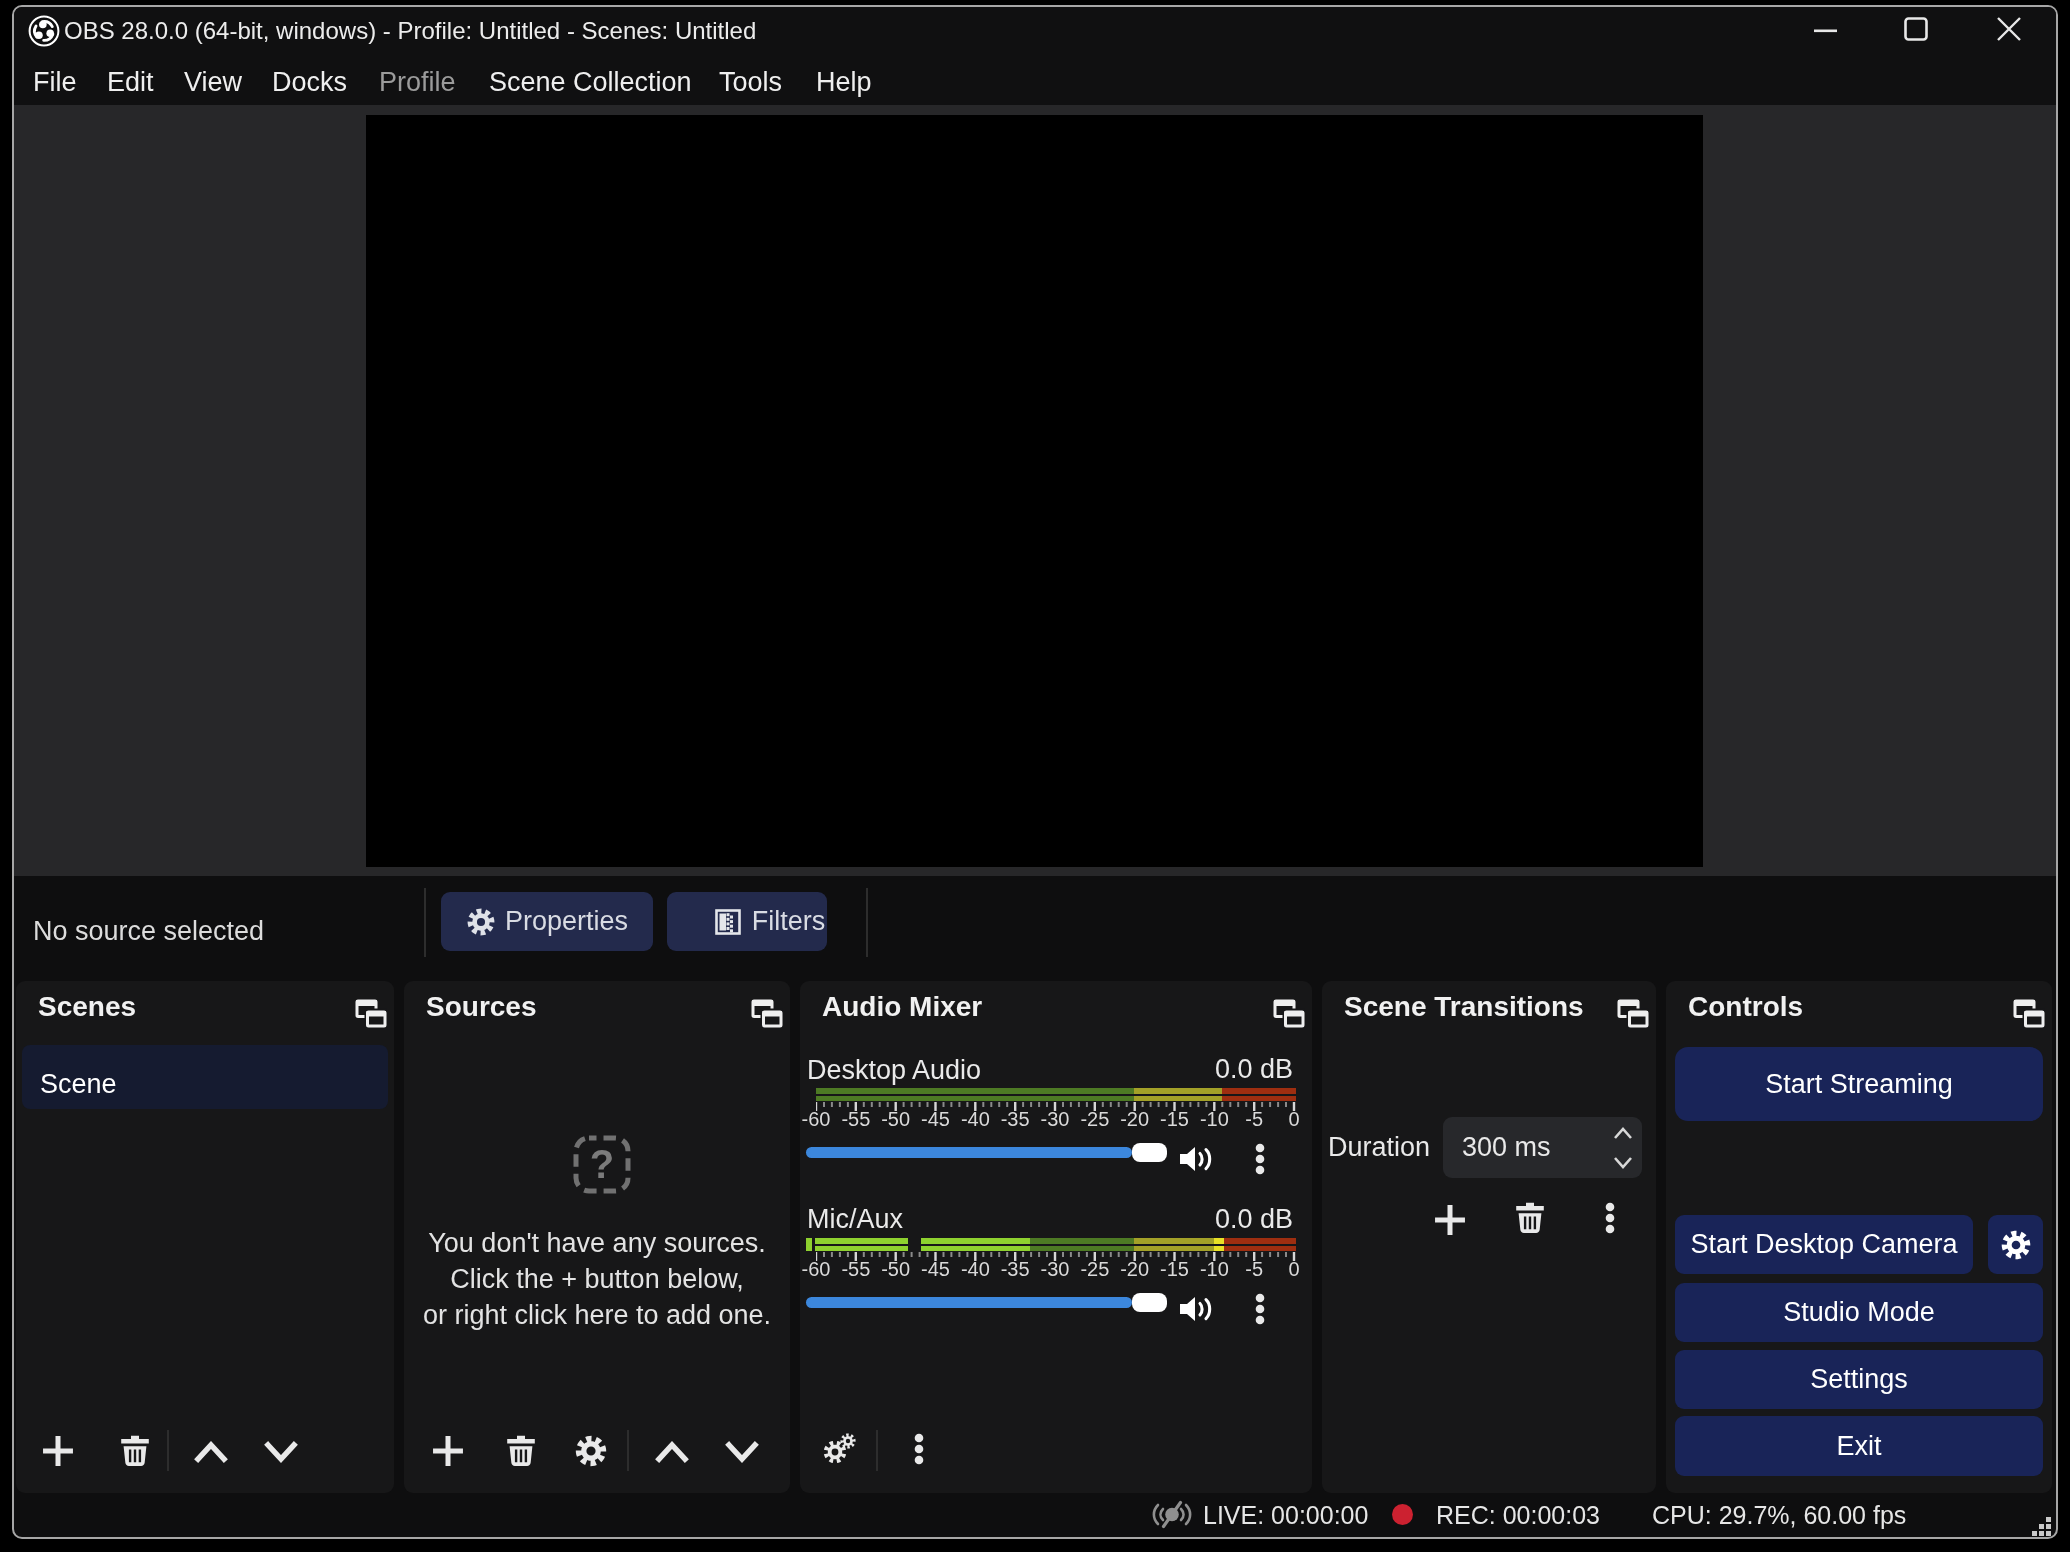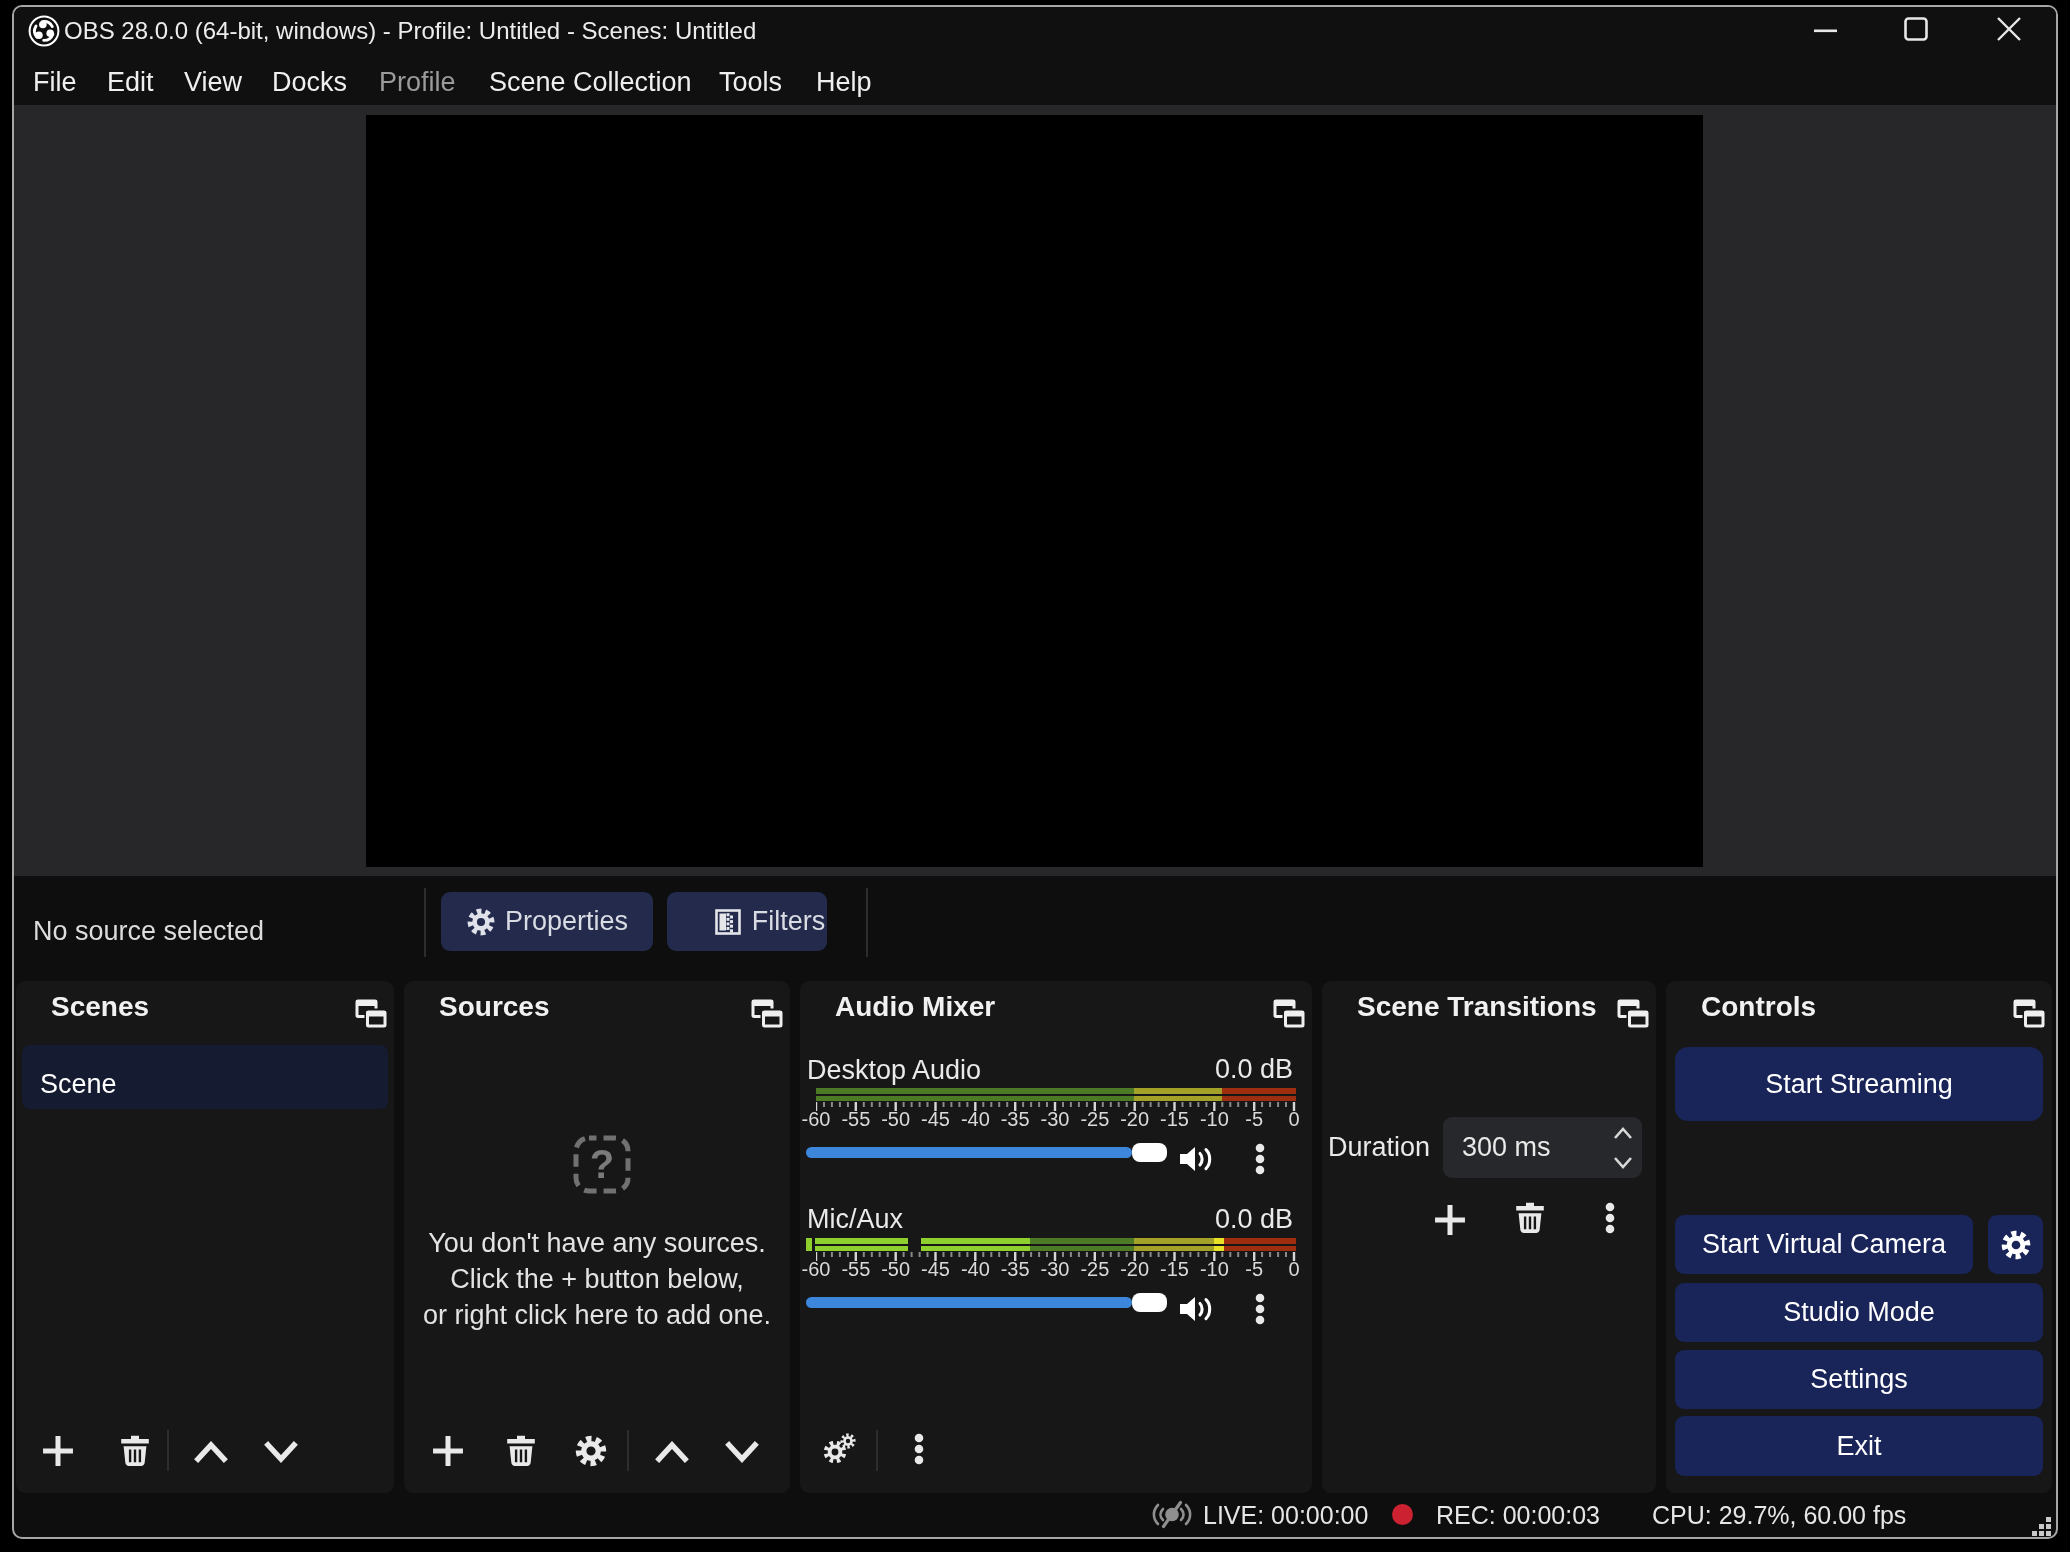--- a/index.html
+++ b/index.html
@@ -4,21 +4,21 @@
 * { margin:0; padding:0; box-sizing:border-box; }
 svg { display:block; }
 html,body { width:2070px; height:1552px; background:#000; overflow:hidden; }
 body { font-family:"Liberation Sans", sans-serif; color:#e9e9e9; }
 .abs { position:absolute; }
 #win { position:absolute; left:12px; top:5px; width:2046px; height:1534px;
   background:#0e0e0f; border:2px solid #a6a6a6; border-radius:10px; overflow:hidden; }
 .txt { white-space:nowrap; }
 .panel { position:absolute; top:974px; height:512px; background:#171718; border-radius:9px; }
 .ptitle { position:absolute; top:-6px; left:22px; height:64px; display:flex; align-items:center;
-  font-size:28px; font-weight:bold; color:#f1f1f1;margin-left:13px; }
+  font-size:28px; font-weight:bold; color:#f1f1f1; }
 .pop { position:absolute; top:15px; }
 
 </style></head><body>
 <div id="win">
 <div class="abs" style="left:0px;top:0px;width:2044px;height:98px;background:#101011;border-radius:8px 8px 0 0;"></div>
 <div class="abs" style="left:14px;top:8px;width:32px;height:32px;">
       <svg width="32" height="32" viewBox="0 0 32 32" style="">
         <circle cx="16" cy="16" r="14.4" fill="none" stroke="#fff" stroke-width="2.0"></circle>
         <circle cx="14.85" cy="9.50" r="3.8" fill="#fff"></circle>
         <path d="M14.37 6.74 A9.4 9.4 0 0 1 24.30 11.59" stroke="#fff" stroke-width="2.9" fill="none" stroke-linecap="round"></path>
@@ -551,21 +551,21 @@
       <svg width="12" height="40" viewBox="0 0 12 40" style="">
         <circle cx="6.0" cy="9.0" r="4.3" fill="#e9e9e9"></circle>
         <circle cx="6.0" cy="20.0" r="4.3" fill="#e9e9e9"></circle>
         <circle cx="6.0" cy="31.0" r="4.3" fill="#e9e9e9"></circle>
       </svg>
     </div>
 <div class="abs" style="left:1661px;top:1040px;width:368px;height:74px;background:#192458;border-radius:13px;display:flex;align-items:center;justify-content:center;">
       <span class="txt" style="font-size:27px;color:#fff;">Start Streaming</span>
     </div>
 <div class="abs" style="left:1661px;top:1208px;width:298px;height:59px;background:#192458;border-radius:9px;display:flex;align-items:center;justify-content:center;">
-      <span class="txt" style="font-size:27px;color:#fff;">Start Virtual Camera</span>
+      <span class="txt" style="font-size:27px;color:#fff;">Start Desktop Camera</span>
     </div>
 <div class="abs" style="left:1974px;top:1208px;width:55px;height:59px;background:#192458;border-radius:9px;display:flex;align-items:center;justify-content:center;">
       <svg width="32" height="32" viewBox="0 0 32 32" style="">
         <g transform="scale(0.9411764705882353)">
           <path d="M31.04,11.18 L31.73,13.26 L32.12,15.41 L32.19,17.60 L26.79,17.38 L26.68,18.53 L26.43,19.66 L26.05,20.75 L31.04,22.82 L30.06,24.77 L28.81,26.57 L27.32,28.16 L23.65,24.20 L22.76,24.93 L21.79,25.55 L20.75,26.05 L22.82,31.04 L20.74,31.73 L18.59,32.12 L16.40,32.19 L16.62,26.79 L15.47,26.68 L14.34,26.43 L13.25,26.05 L11.18,31.04 L9.23,30.06 L7.43,28.81 L5.84,27.32 L9.80,23.65 L9.07,22.76 L8.45,21.79 L7.95,20.75 L2.96,22.82 L2.27,20.74 L1.88,18.59 L1.81,16.40 L7.21,16.62 L7.32,15.47 L7.57,14.34 L7.95,13.25 L2.96,11.18 L3.94,9.23 L5.19,7.43 L6.68,5.84 L10.35,9.80 L11.24,9.07 L12.21,8.45 L13.25,7.95 L11.18,2.96 L13.26,2.27 L15.41,1.88 L17.60,1.81 L17.38,7.21 L18.53,7.32 L19.66,7.57 L20.75,7.95 L22.82,2.96 L24.77,3.94 L26.57,5.19 L28.16,6.68 L24.20,10.35 L24.93,11.24 L25.55,12.21 L26.05,13.25 Z M21.60,17.00 A4.60,4.60 0 1 0 12.40,17.00 A4.60,4.60 0 1 0 21.60,17.00 Z" fill="#fff" fill-rule="evenodd"></path>
         </g>
       </svg>
     </div>
 <div class="abs" style="left:1661px;top:1276px;width:368px;height:59px;background:#192458;border-radius:9px;display:flex;align-items:center;justify-content:center;">
       <span class="txt" style="font-size:27px;color:#fff;">Studio Mode</span>

